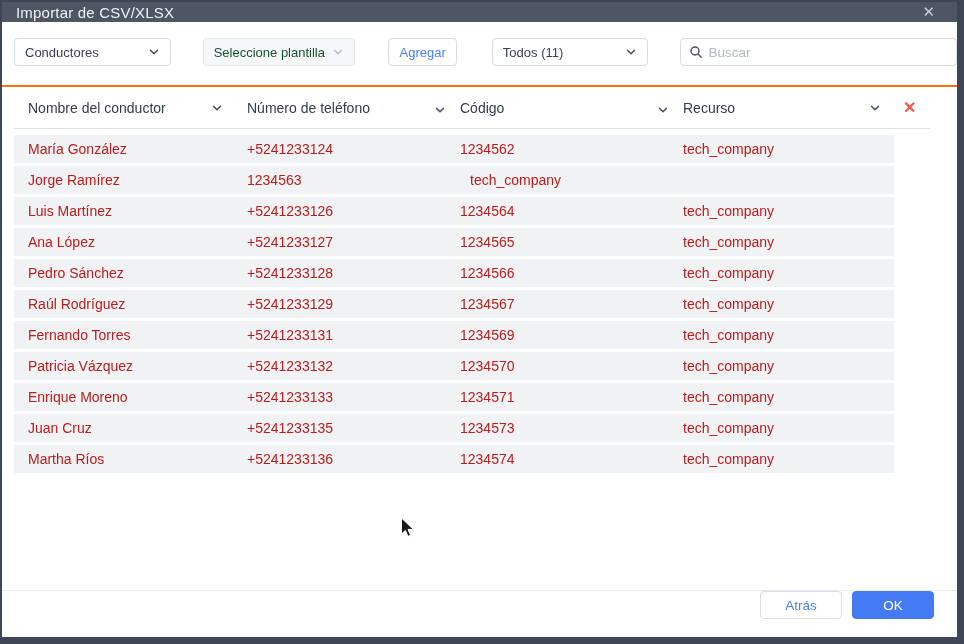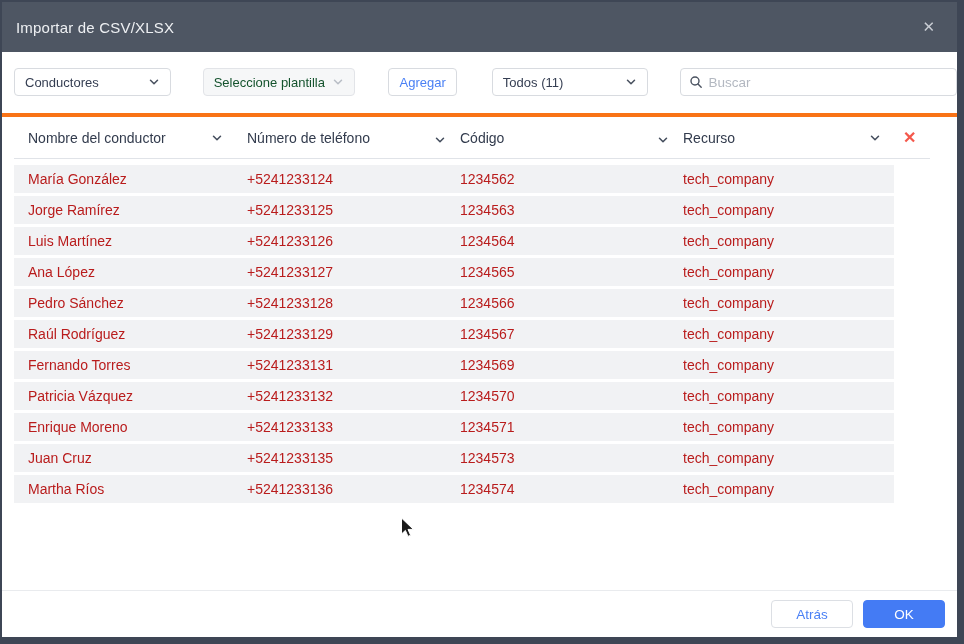--- a/index.html
+++ b/index.html
@@ -13,21 +13,21 @@
   .modal {
     position: absolute;
     left: 2px; top: 2px;
     width: 955px; height: 635px;
     background: #ffffff;
     display: flex;
     flex-direction: column;
   }
   
   .titlebar {
-    height: 50px;
+    height: 20px;
     background: #4e5663;
     display: flex;
     align-items: center;
     padding: 0 14px;
     flex: none;
   }
   .titlebar-text {
     color: #eef0f3;
     font-size: 15px;
     letter-spacing: .2px;
@@ -39,21 +39,21 @@
     cursor: pointer;
     padding: 2px 6px;
     margin-right: 2px;
   }
   
   .toolbar {
     height: 65px;
     display: flex;
     align-items: flex-start;
     padding: 16px 0 0 12px;
-    border-bottom: 4px solid #f97316;
+    border-bottom: 2px solid #f97316;
     flex: none;
     gap: 21px;
   }
   .ctrl {
     height: 28px;
     border: 1px solid #d8dbe0;
     border-radius: 4px;
     background: #fff;
     display: flex;
     align-items: center;
@@ -120,22 +120,22 @@
     font-size: 14px;
     color: #b91c1c;
   }
   .td { overflow: hidden; white-space: nowrap; }
   
   .footer {
     height: 47px;
     border-top: 1px solid #e9ebee;
     display: flex;
     justify-content: flex-end;
-    align-items: center;
-    padding-right: 12px;
+    align-items: flex-start;
+    padding-right: 23px;
     flex: none;
   }
   .btn {
     height: 28px;
     border-radius: 4px;
     font-size: 13.5px;
     display: inline-flex;
     align-items: center;
     justify-content: center;
     cursor: pointer;
@@ -252,21 +252,20 @@
   <div class="tbody">
     <div class="trow">
       <span class="td c1">María González</span>
       <span class="td c2">+5241233124</span>
       <span class="td c3">1234562</span>
       <span class="td">tech_company</span>
     </div>
 
     <div class="trow">
       <span class="td c1">Jorge Ramírez</span>
-      <span class="td c2">+5241233125</span>
       <span class="td c3">1234563</span>
       <span class="td">tech_company</span>
     </div>
 
     <div class="trow">
       <span class="td c1">Luis Martínez</span>
       <span class="td c2">+5241233126</span>
       <span class="td c3">1234564</span>
       <span class="td">tech_company</span>
     </div>

